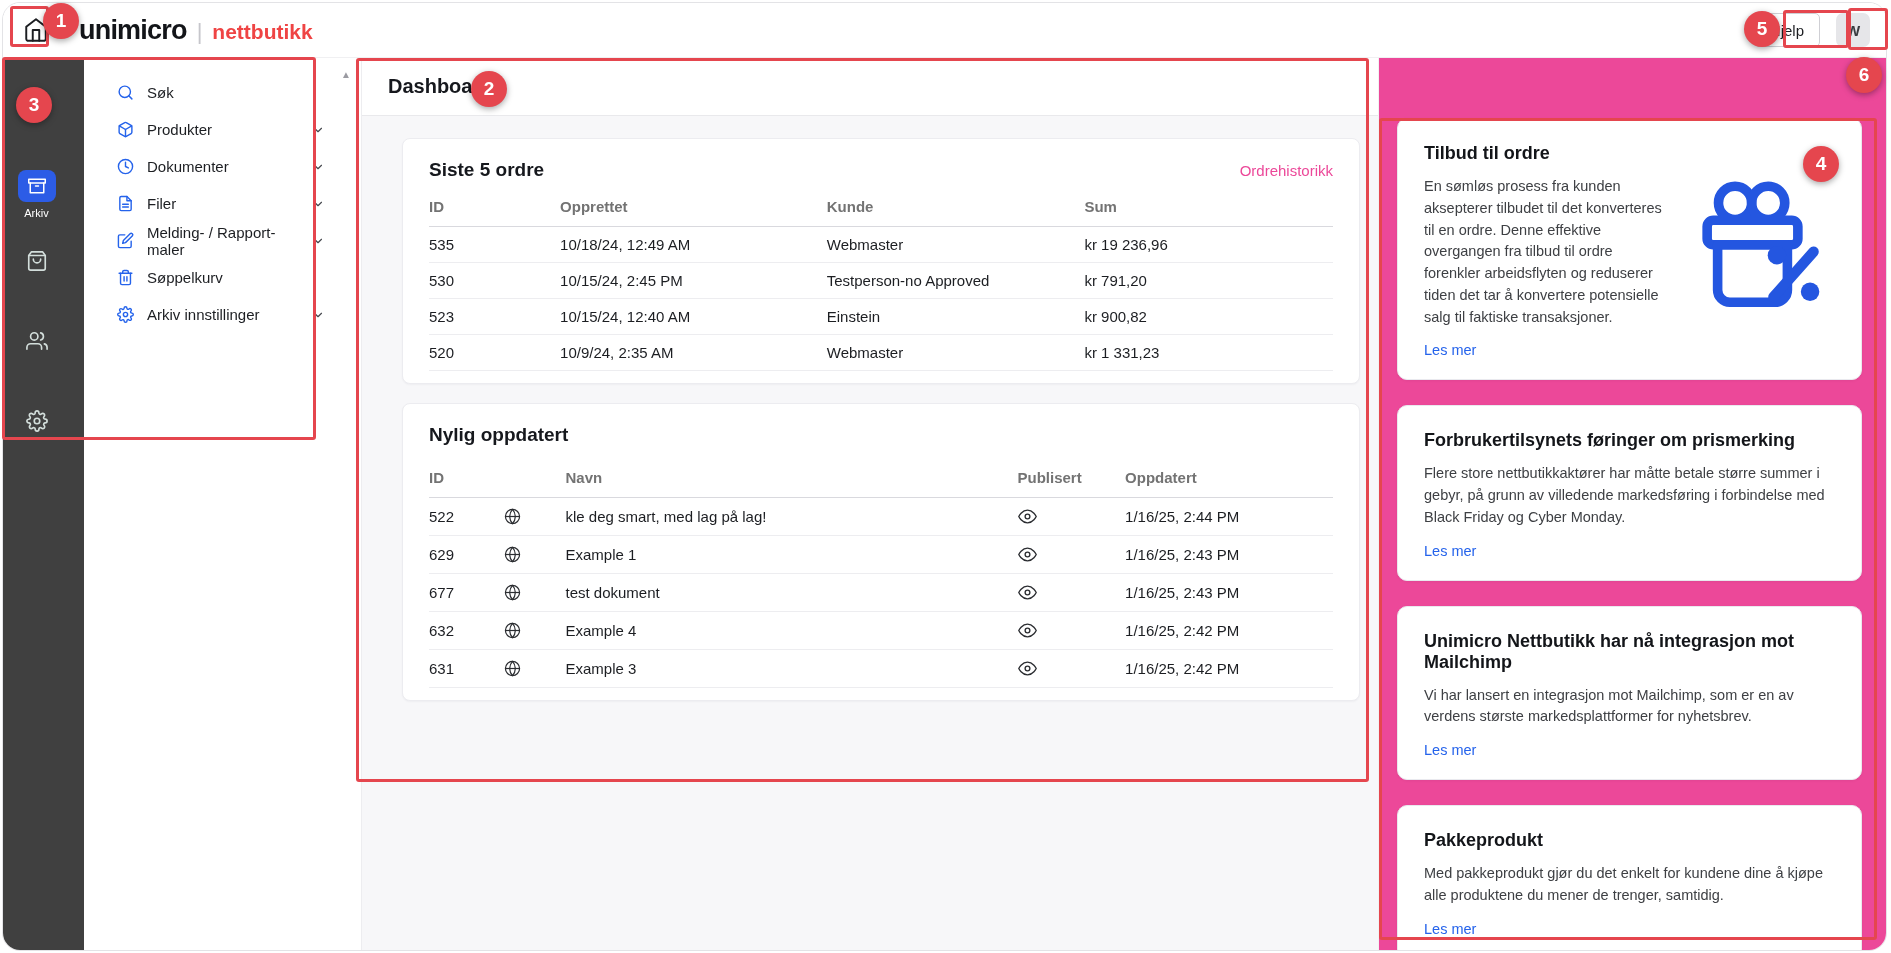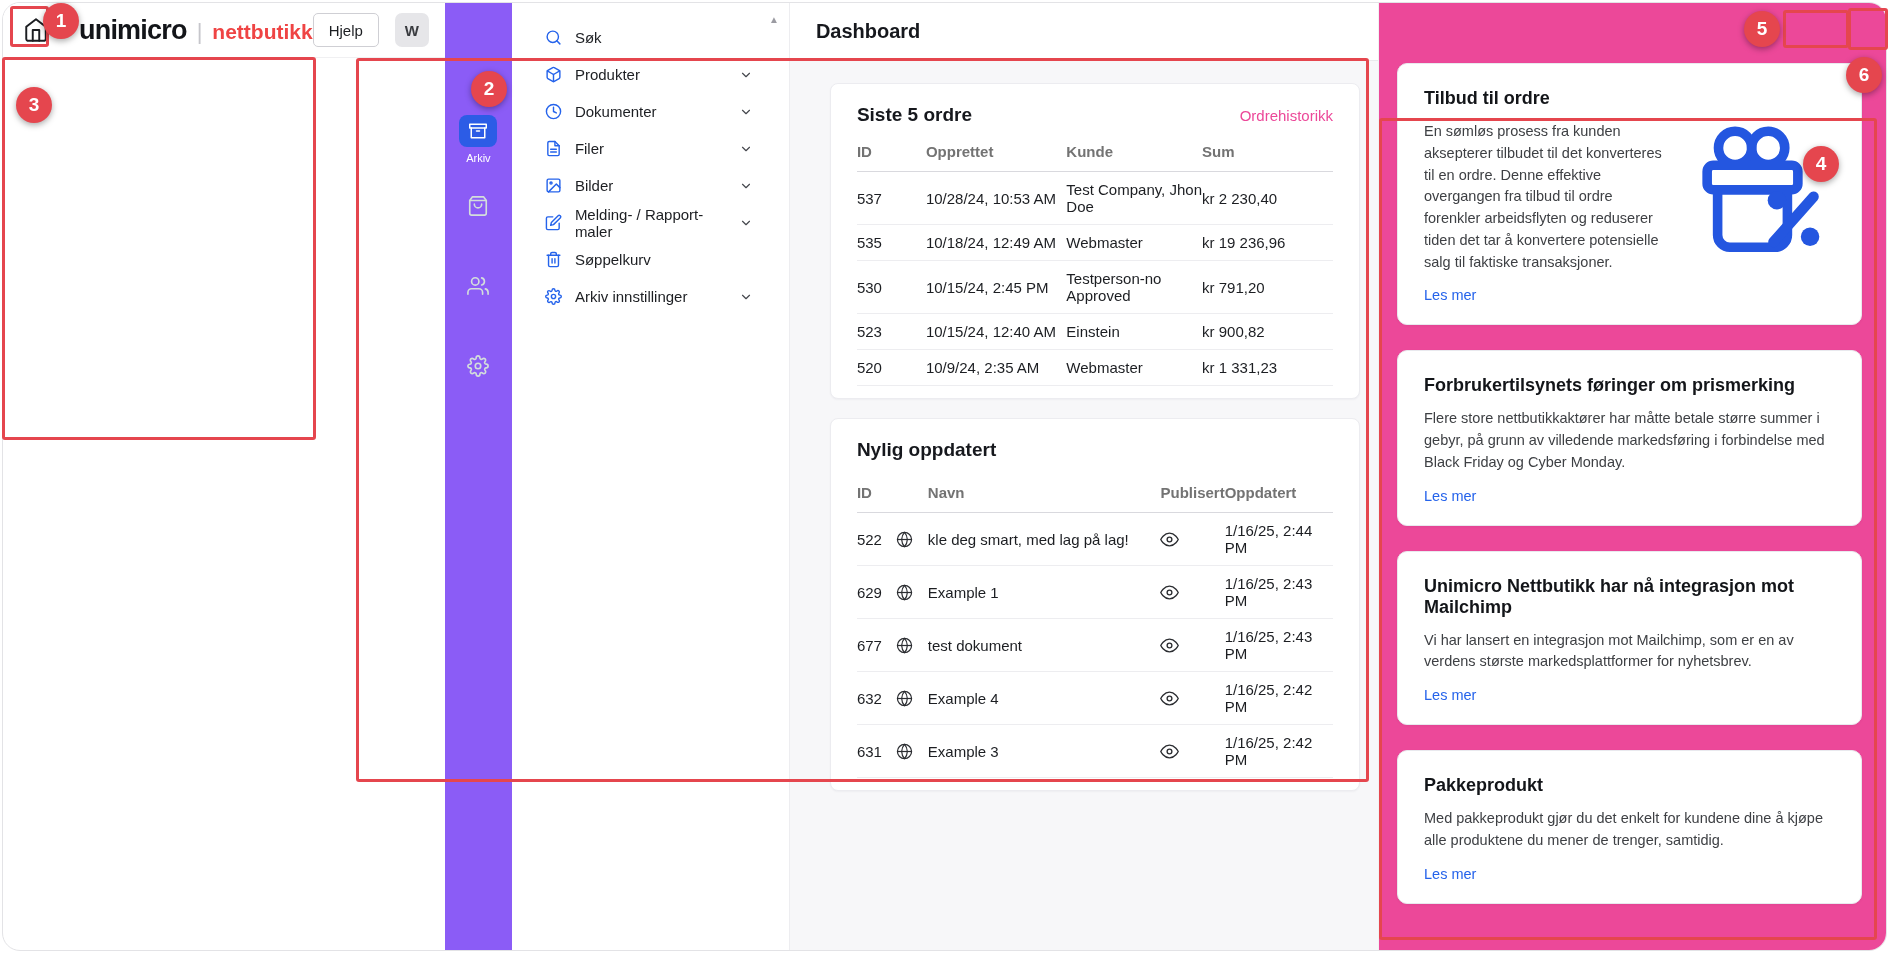--- a/index.html
+++ b/index.html
@@ -1,39 +1,39 @@
 <!DOCTYPE html>
 <html><head>
 <meta charset="utf-8">
 <style>
   * { box-sizing: border-box; }
   body { margin:0; background:#fff; font-family:"Liberation Sans","DejaVu Sans",sans-serif; color:#16181d; }
   .screen { position:relative; width:1891px; height:953px; background:#fff; overflow:hidden; }
   .app { position:absolute; left:2px; top:2px; right:4px; bottom:2px; border:1px solid #e3e3e6;
-         border-radius:18px; overflow:hidden; display:flex; flex-direction:row; background:#fff;justify-content:flex-end; }
+         border-radius:18px; overflow:hidden; display:flex; flex-direction:column; background:#fff;justify-content:flex-end; }
 
   
   .topbar { height:55px; flex:0 0 auto; display:flex; align-items:center; padding:0 16px 0 14px;
             background:#fff; border-bottom:1px solid #f0f0f2; }
   .home-btn { width:38px; height:38px; display:flex; align-items:center; justify-content:center; color:#1c1e22; cursor:pointer; }
   .logo { display:flex; align-items:baseline; gap:10px; margin-left:24px; }
   .logo-primary { font-size:27px; font-weight:800; letter-spacing:-0.8px; color:#131519; }
   .logo-divider { color:#c6c6cb; font-size:22px; font-weight:300; }
   .logo-secondary { font-size:21px; font-weight:600; color:#ef4444; }
   .topbar-right { margin-left:auto; display:flex; align-items:center; gap:16px; }
   .help-btn { height:34px; padding:0 15px; border:1px solid #cfcfd4; border-radius:5px; background:#fff;
               font-size:15px; color:#1c1e22; display:flex; align-items:center; cursor:pointer; }
   .avatar { width:34px; height:34px; border-radius:7px; background:#e6e6e9; display:flex; align-items:center;
             justify-content:center; font-size:15px; font-weight:600; color:#3a3c40; cursor:pointer; }
 
   
   .body-row { flex:1; display:flex; min-height:0; }
 
   
-  .rail { width:67px; flex:0 0 auto; background:#8b5cf6; position:relative; }
+  .rail { width:81px; flex:0 0 auto; background:#404040; position:relative; }
   .rail-active { position:absolute; top:112px; left:0; width:67px; display:flex; flex-direction:column; align-items:center; cursor:pointer; }
   .rail-active-box { width:38px; height:32px; border-radius:8px; background:#2c5ce6; color:#fff;
                      display:flex; align-items:center; justify-content:center; }
   .rail-active-label { margin-top:5px; font-size:11px; color:#fff; }
   .rail-icon { position:absolute; left:0; width:67px; display:flex; justify-content:center; color:#d3dedb; cursor:pointer; }
 
   
   .sidebar { width:278px; flex:0 0 auto; background:#fff; border-right:1px solid #ededf0; padding-top:16px; position:relative; }
   .collapse { position:absolute; top:12px; right:10px; color:#9b9ba2; font-size:10px; line-height:1; cursor:pointer; }
   .side-item { height:37px; display:flex; align-items:center; padding:0 36px 0 33px; gap:13px; font-size:15px;
@@ -200,35 +200,20 @@
               </svg>
             </span>
           <span>Filer</span>
           <span class="chev">
               <svg width="14" height="14" viewBox="0 0 24 24" fill="none" stroke="currentColor" stroke-width="2" stroke-linecap="round" stroke-linejoin="round">
                 <polyline points="6 9 12 15 18 9"></polyline>
               </svg>
             </span>
         </div>
 
-        <div class="side-item">
-          <span class="sicon">
-              <svg width="17" height="17" viewBox="0 0 24 24" fill="none" stroke="currentColor" stroke-width="2" stroke-linecap="round" stroke-linejoin="round">
-                <rect x="3" y="3" width="18" height="18" rx="2"></rect>
-                <circle cx="8.5" cy="8.5" r="1.5"></circle>
-                <polyline points="21 15 16 10 5 21"></polyline>
-              </svg>
-            </span>
-          <span>Bilder</span>
-          <span class="chev">
-              <svg width="14" height="14" viewBox="0 0 24 24" fill="none" stroke="currentColor" stroke-width="2" stroke-linecap="round" stroke-linejoin="round">
-                <polyline points="6 9 12 15 18 9"></polyline>
-              </svg>
-            </span>
-        </div>
 
         <div class="side-item">
           <span class="sicon">
               <svg width="17" height="17" viewBox="0 0 24 24" fill="none" stroke="currentColor" stroke-width="2" stroke-linecap="round" stroke-linejoin="round">
                 <path d="M11 4H4a2 2 0 0 0-2 2v14a2 2 0 0 0 2 2h14a2 2 0 0 0 2-2v-7"></path>
                 <path d="M18.5 2.5a2.121 2.121 0 0 1 3 3L12 15l-4 1 1-4 9.5-9.5z"></path>
               </svg>
             </span>
           <span>Melding- / Rapport-maler</span>
           <span class="chev">
@@ -287,26 +272,20 @@
                 </colgroup>
               <thead>
                 <tr>
                   <th>ID</th>
                   <th>Opprettet</th>
                   <th>Kunde</th>
                   <th>Sum</th>
                 </tr>
               </thead>
               <tbody>
-                <tr>
-                  <td>537</td>
-                    <td>10/28/24, 10:53 AM</td>
-                    <td>Test Company, Jhon Doe</td>
-                    <td>kr 2 230,40</td>
-                </tr>
                 <tr>
                   <td>535</td>
                     <td>10/18/24, 12:49 AM</td>
                     <td>Webmaster</td>
                     <td>kr 19 236,96</td>
                 </tr>
                 <tr>
                   <td>530</td>
                     <td>10/15/24, 2:45 PM</td>
                     <td>Testperson-no Approved</td>

